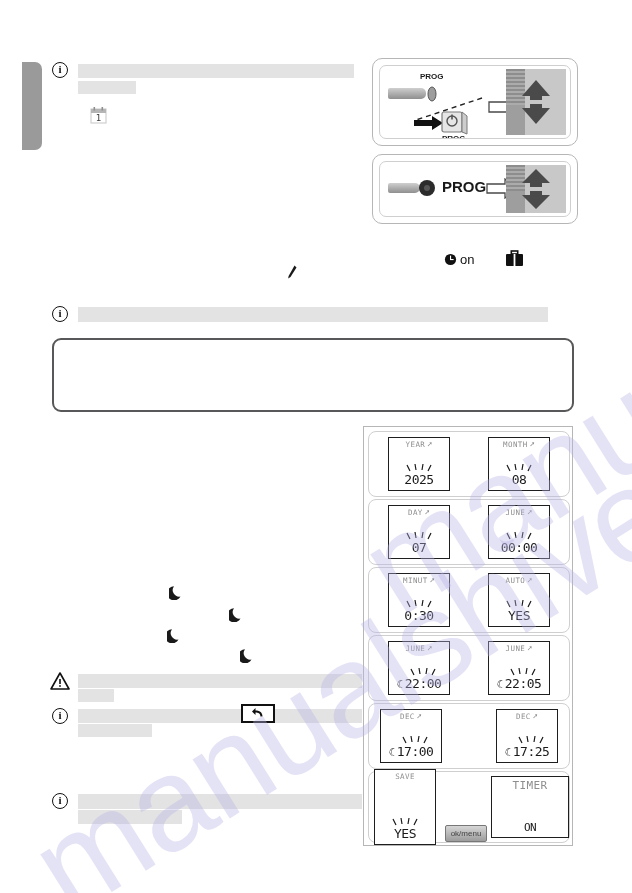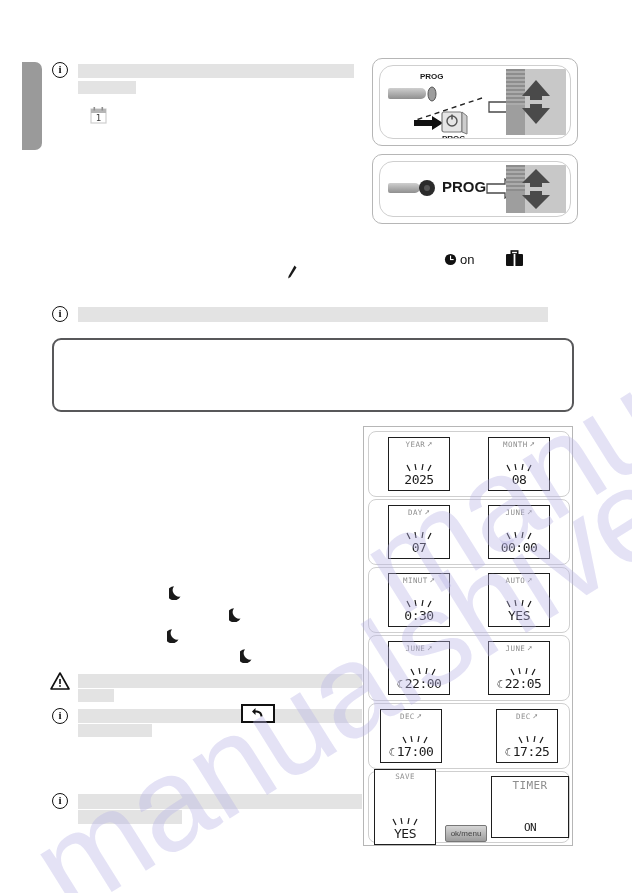--- a/index.html
+++ b/index.html
@@ -137,21 +137,21 @@
     border-radius: 10px;
     background: #fff;
     z-index: 3;
   }
   .prog1 { left: 372px; top: 58px; width: 206px; height: 88px; }
   .prog2 { left: 372px; top: 154px; width: 206px; height: 70px; }
   .prog-inner {
     position: absolute;
     left: 6px; top: 6px; right: 6px; bottom: 6px;
     border: 1.3px solid #cfcfcf;
-    border-radius: 14px;
+    border-radius: 7px;
     overflow: hidden;
   }
   .lcd-img {
     position: absolute;
     right: 4px; top: 3px;
     width: 60px; bottom: 3px;
     background: linear-gradient(to right, #9e9e9e 0 32%, #c8c8c8 32% 100%);
   }
   .lcd-img .stripes {
     position: absolute; left: 0; top: 0; width: 32%; height: 55%;

